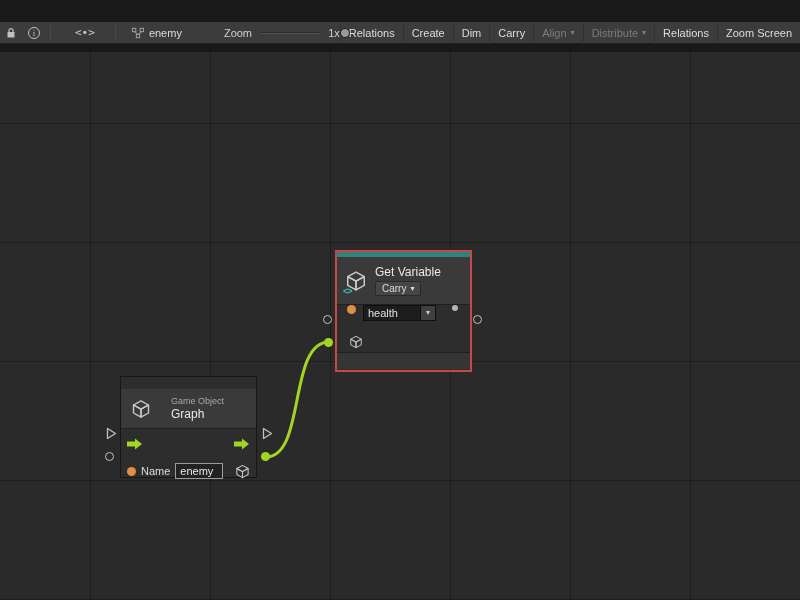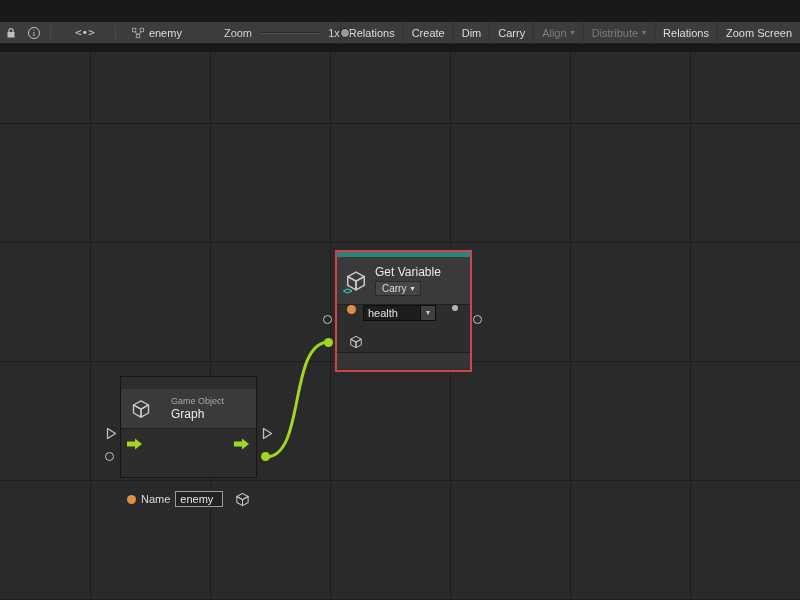--- a/index.html
+++ b/index.html
@@ -80,21 +80,21 @@
   .gv-ports .dot.graysm { margin-left:auto; margin-right:2px; }
   .gv-obj { height:22px; display:flex; align-items:center; padding:0 12px; border-bottom:1px solid #1f1f1f; }
   .gv-footer { height:16px; background:#353535; }
 
   
   .create { left:120px; top:324px; width:137px; height:102px; border:1px solid #161616; }
   .create-header { height:40px; padding:0 10px; gap:20px;margin-top:12px; }
   .head-col { display:flex; flex-direction:column; gap:1px; }
   .node-cat { font-size:9px; color:#a8a8a8; }
   .flow-row { height:30px; display:flex; align-items:center; justify-content:space-between; padding:0 6px; }
-  .param-row { height:24px; display:flex; align-items:center; gap:5px; padding:0 6px;margin-top:28px; }
+  .param-row { height:24px; display:flex; align-items:center; gap:5px; padding:0 6px; }
   .param-label { font-size:11px; color:#dcdcdc; }
   .param-row input { width:48px; height:16px; background:#222222; border:1px solid #9c9c9c;
                      color:#e8e8e8; font-size:11px; padding:0 4px; font-family:"Liberation Sans",sans-serif; }
   .param-row .cube-sm { margin-left:auto; }
 </style>
 </head>
 <body>
 
 <div class="window">
 

